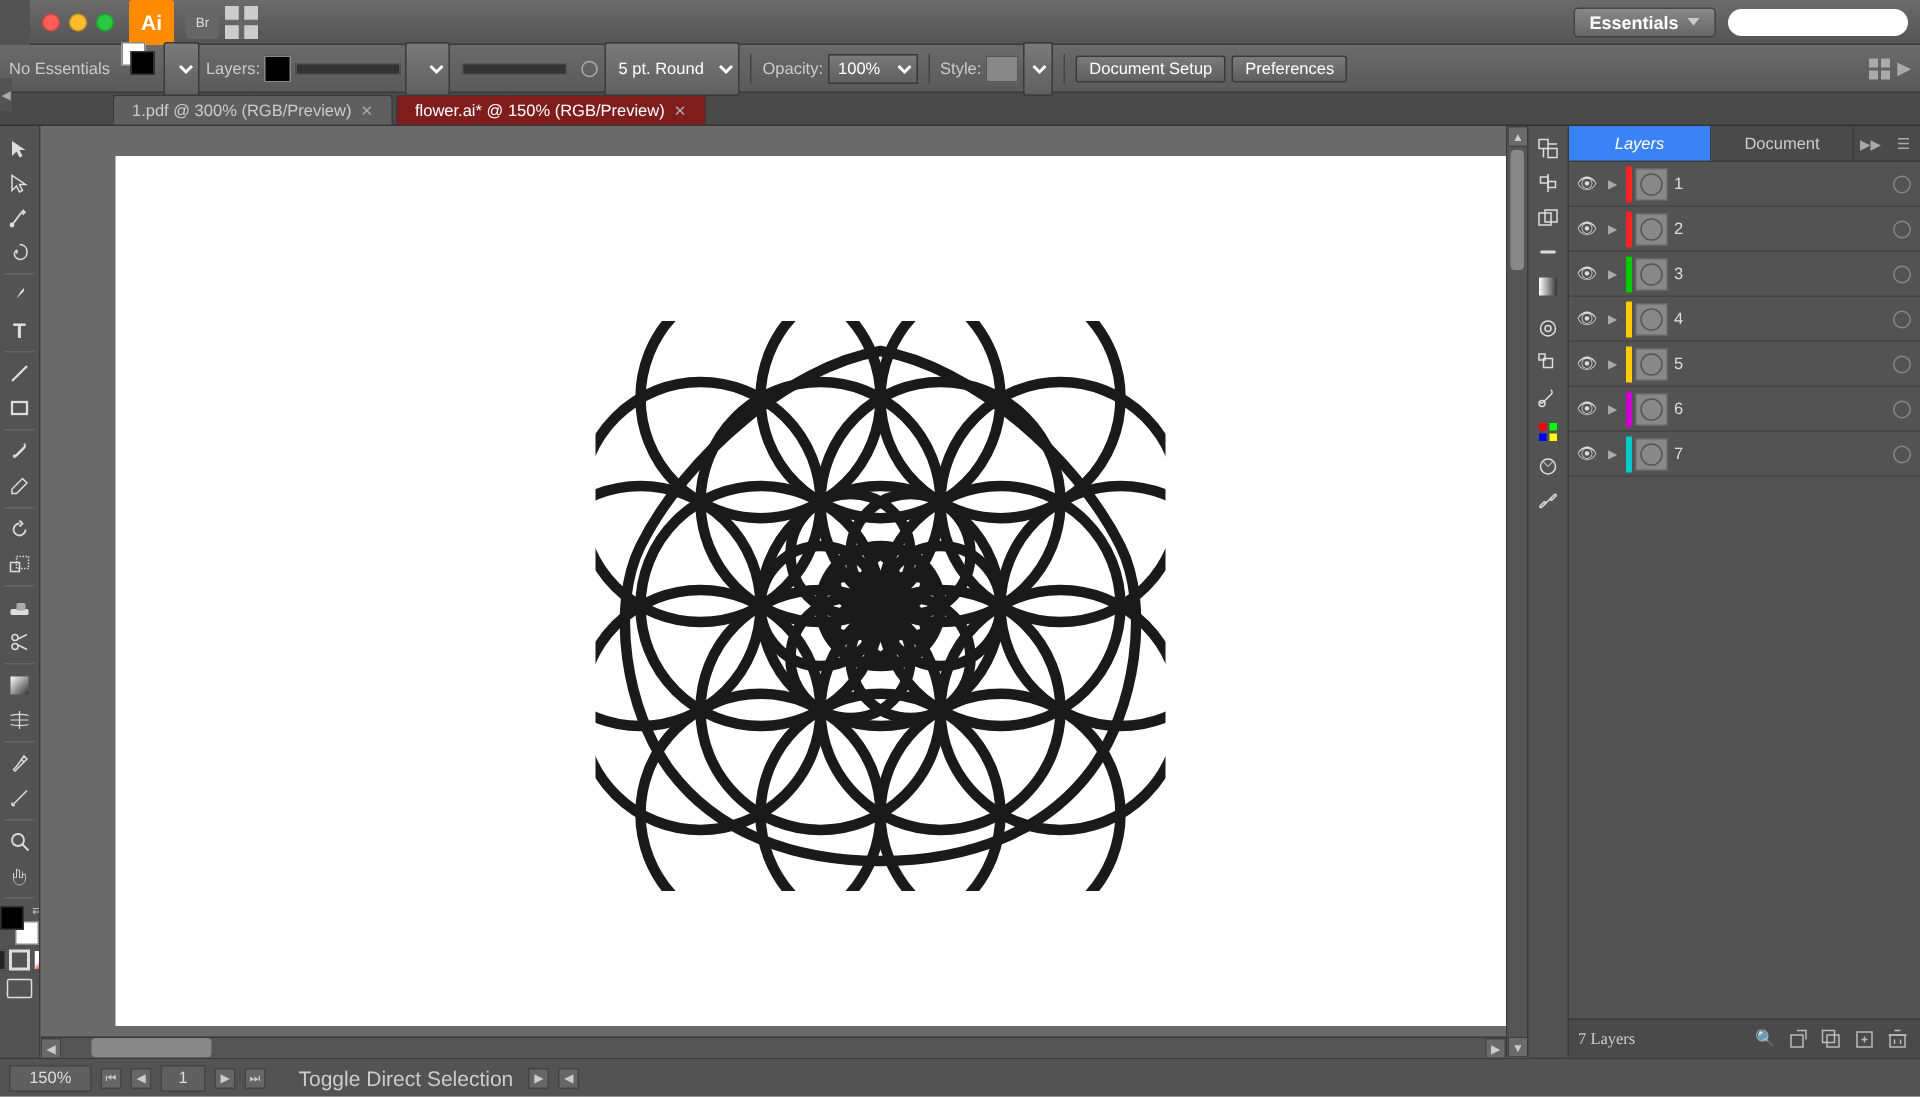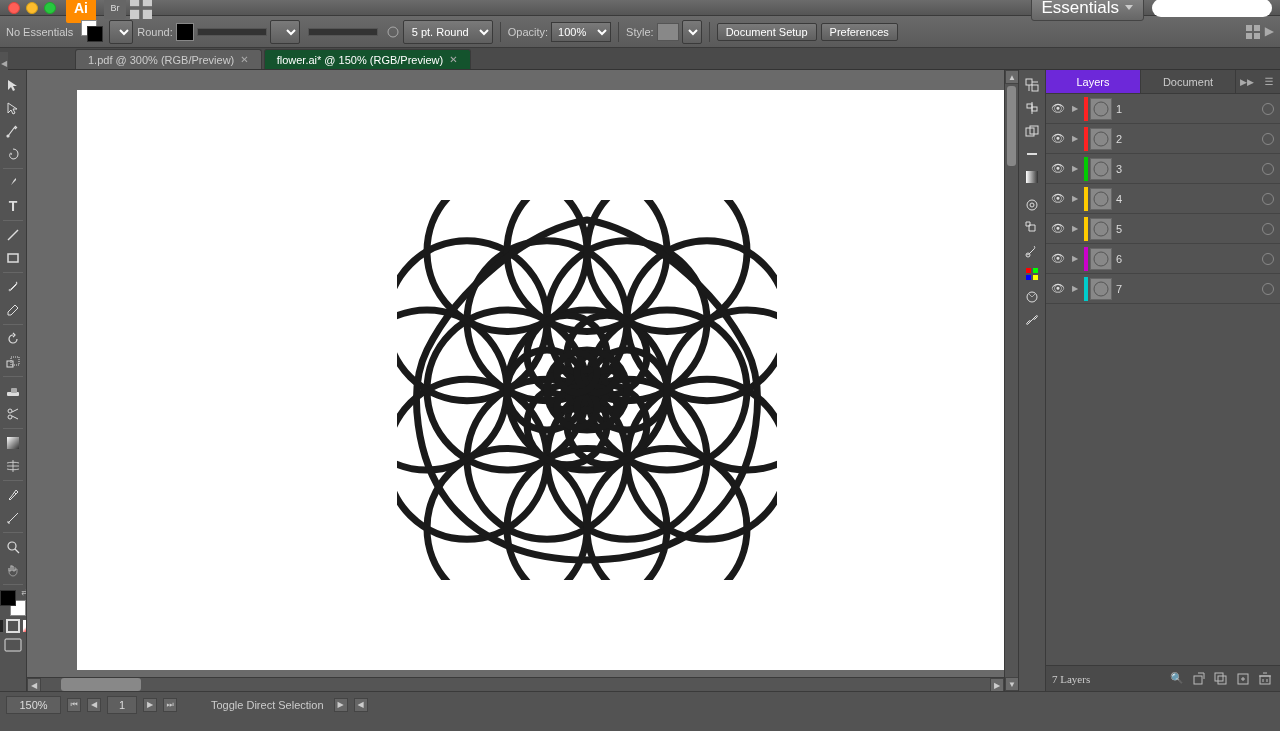--- a/index.html
+++ b/index.html
@@ -1,25 +1,26 @@
 <!DOCTYPE html>
 <html><head>
   <meta charset="utf-8">
   <style>
     * { margin: 0; padding: 0; box-sizing: border-box; }
     body { width: 1280px; height: 731px; background: #535353; font-family: 'Lucida Grande', Arial, sans-serif; font-size: 11px; color: #fff; overflow: hidden; }
 
     
     #titlebar {
-      height: 16px;
+      height: 30px;
       background: linear-gradient(to bottom, #6b6b6b, #555555);
       display: flex;
       align-items: center;
       padding: 0 8px;
       border-bottom: 1px solid #3a3a3a;
+      margin-left: 20px;
     }
     .traffic-lights { display: flex; gap: 6px; align-items: center; margin-right: 10px; }
     .traffic-light { width: 12px; height: 12px; border-radius: 50%; }
     .tl-red { background: #ff5f57; border: 1px solid #e0443e; }
     .tl-yellow { background: #febc2e; border: 1px solid #d4a017; }
     .tl-green { background: #28c840; border: 1px solid #1aab29; }
     .ai-logo {
       width: 30px; height: 30px;
       background: #ff8b00;
       display: flex; align-items: center; justify-content: center;
@@ -35,22 +36,22 @@
     .titlebar-right {
       margin-left: auto;
       display: flex; align-items: center; gap: 8px;
     }
     .essentials-btn {
       background: linear-gradient(to bottom, #888, #666);
       border: 1px solid #444;
       color: #fff;
       padding: 2px 10px;
       border-radius: 3px;
-      font-size: 17px;
-      display: flex; align-items: center; gap: 4px;
+      font-size: 12px;
+      display: flex; align-items: center; gap: 4px; font-weight: bold;
     }
     .search-box {
       width: 120px; height: 18px;
       background: #fff;
       border-radius: 9px;
       border: none;
     }
 
     
     #toolbar {
@@ -70,21 +71,21 @@
     .tool-swatch {
       width: 18px; height: 18px;
       background: #fff;
       border: 1px solid #888;
     }
     .tool-swatch-black { background: #000; }
     .tool-select {
       background: linear-gradient(to bottom, #7a7a7a, #5f5f5f);
       border: 1px solid #3a3a3a;
       color: #fff;
-      height: 24px;
+      height: 36px;
       padding: 0 4px;
       font-size: 11px;
       border-radius: 2px;
     }
     .tool-divider {
       width: 1px; height: 20px;
       background: #444;
       margin: 0 3px;
     }
     .toolbar-btn {
@@ -128,21 +129,21 @@
       border-bottom: none;
       color: #ccc;
       font-size: 11px;
       display: flex; align-items: center;
       margin-right: 2px;
       cursor: pointer;
       border-radius: 3px 3px 0 0;
       gap: 6px;
     }
     .tab.active {
-      background: #14532d;
+      background: #7f1d1d;
       color: #fff;
     }
     .tab-close { font-size: 10px; color: #aaa; }
 
     
     #main {
       display: flex;
       height: calc(731px - 30px - 32px - 22px - 26px);
     }
 
@@ -211,21 +212,21 @@
       align-items: stretch;
     }
     .layers-tab {
       flex: 1;
       display: flex; align-items: center; justify-content: center;
       font-size: 11px;
       color: #ccc;
       border-right: 1px solid #3a3a3a;
       cursor: pointer;
     }
-    .layers-tab.active { background: #6d28d9; color: #fff; }
+    .layers-tab.active { background: #3b82f6; color: #fff; font-style: italic; }
     .layers-tab-expand {
       width: 22px;
       display: flex; align-items: center; justify-content: center;
       color: #aaa; font-size: 9px;
     }
     .layers-tab-menu {
       width: 22px;
       display: flex; align-items: center; justify-content: center;
       color: #aaa; font-size: 10px;
     }
@@ -278,21 +279,21 @@
     .zoom-select {
       width: 55px; height: 18px;
       background: #5f5f5f;
       border: 1px solid #444;
       color: #ddd;
       font-size: 11px;
       text-align: center;
     }
     .nav-btn { width: 14px; height: 14px; background: #666; border: 1px solid #444; display: flex; align-items: center; justify-content: center; font-size: 8px; color: #ccc; }
     .page-input { width: 30px; height: 18px; background: #5f5f5f; border: 1px solid #444; color: #ddd; font-size: 11px; text-align: center; }
-    .status-text { color: #ccc; font-size: 11px; margin-left: 28px; }
+    .status-text { color: #ccc; font-size: 14px; margin-left: 16px; }
 
     
     #right-panel {
       width: 27px;
       background: #535353;
       border-left: 1px solid #3a3a3a;
       display: flex;
       flex-direction: column;
       align-items: center;
       padding-top: 4px;
@@ -337,21 +338,21 @@
   <div style="display:flex;gap:2px;margin-left:4px;">
     <div style="position:relative;width:26px;height:22px;">
       <div style="width:16px;height:16px;background:#fff;border:1px solid #888;position:absolute;top:0;left:0;z-index:1;"></div>
       <div style="width:16px;height:16px;background:#000;border:1px solid #333;position:absolute;top:6px;left:6px;z-index:2;"></div>
     </div>
     <select class="tool-select" style="width:24px;">
       <option></option>
     </select>
   </div>
   <div class="tool-item">
-    <span class="tool-label">Round:</span>
+    <span class="tool-label">Layers:</span>
     <div class="tool-swatch tool-swatch-black"></div>
     <div class="stroke-bar"></div>
     <select class="tool-select">
       <option></option>
     </select>
   </div>
   <div style="width:70px;height:8px;background:#333;border:1px solid #555;margin:0 4px;"></div>
   <div class="tool-item">
     <svg width="14" height="14" viewBox="0 0 14 14">
         <circle cx="7" cy="7" r="5" fill="none" stroke="#aaa" stroke-width="1"></circle>

